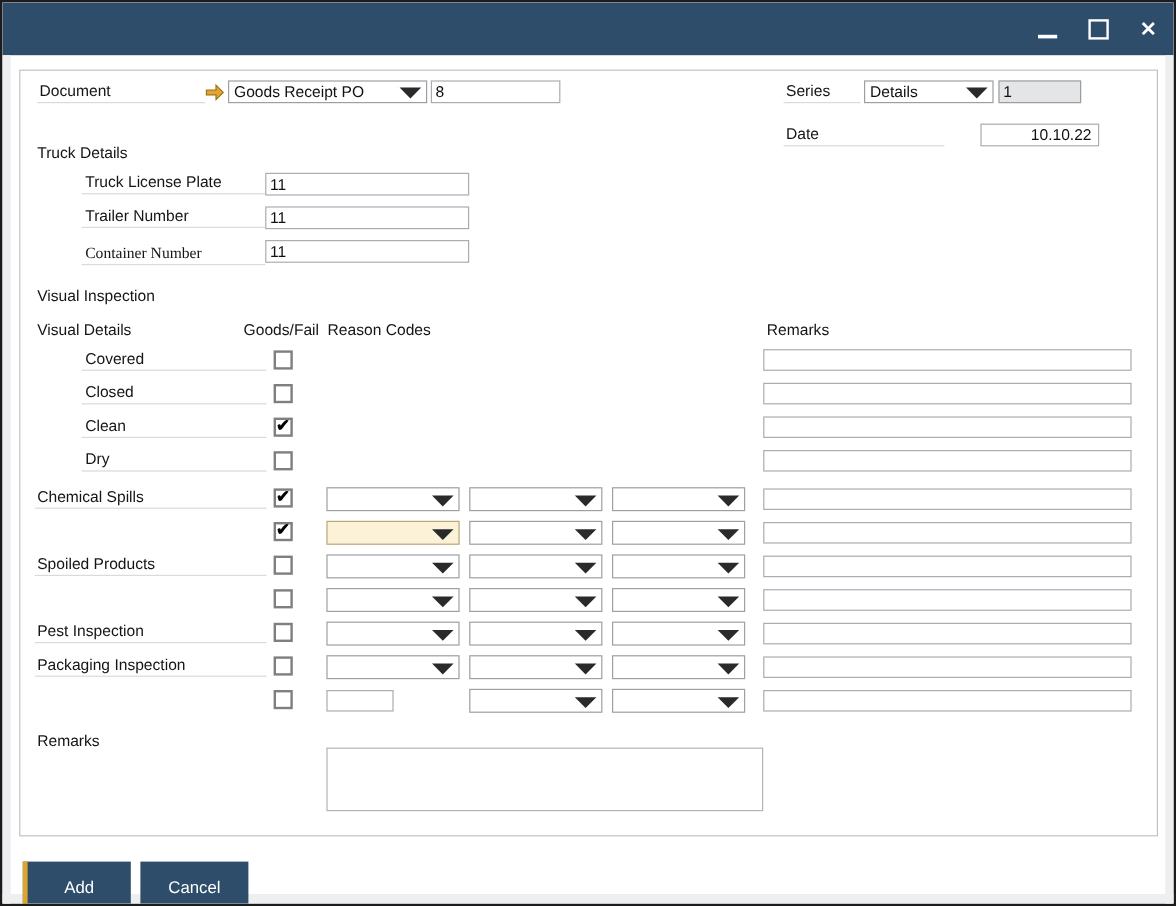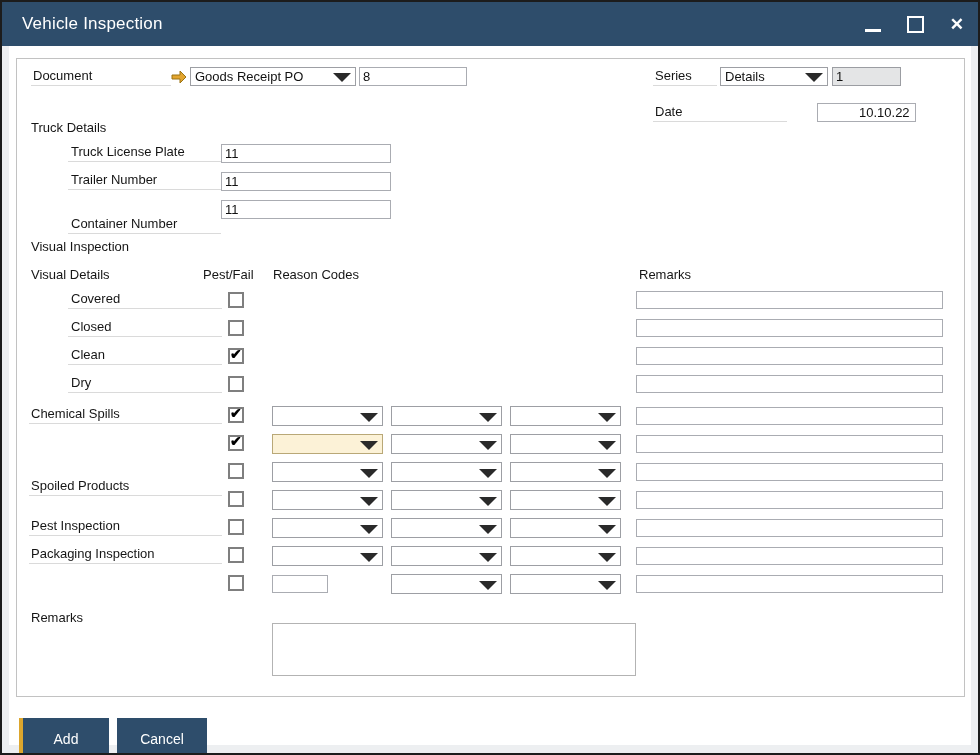--- a/index.html
+++ b/index.html
@@ -40,21 +40,20 @@
   .btn.default { border-left:4px solid #dca62d; }
 
   .textarea { border:1px solid #b3b3b3; background:#fff; }
 </style>
 </head>
 <body>
 
 <div class="window">
 
   <div class="titlebar">
-    <span class="title">Vehicle Inspection</span>
     <div class="win-controls">
       <span class="wc">
           <span class="wc-min"></span>
         </span>
       <span class="wc">
           <span class="wc-max"></span>
         </span>
       <span class="wc wc-close">✕</span>
     </div>
   </div>
@@ -82,31 +81,31 @@
     </div>
     <div class="abs input disabled" style="left:815px; top:8px; width:69px; height:19px;">1</div>
 
     <div class="abs lbl ul" style="left:636px; top:44px; width:134px; padding-left:2px;">Date</div>
     <div class="abs input" style="left:800px; top:44px; width:99px; height:19px;padding-left:41px;">10.10.22</div>
 
     <div class="abs heading" style="left:14px; top:61px;">Truck Details</div>
 
     <div class="abs heading" style="left:14px; top:180px;">Visual Inspection</div>
     <div class="abs heading" style="left:14px; top:208px;">Visual Details</div>
-    <div class="abs heading" style="left:186px; top:208px;">Pest/Fail</div>
+    <div class="abs heading" style="left:186px; top:208px;">Goods/Fail</div>
     <div class="abs heading" style="left:256px; top:208px;">Reason Codes</div>
     <div class="abs heading" style="left:622px; top:208px;">Remarks</div>
 
     <div class="abs heading" style="left:14px; top:551px;">Remarks</div>
     <div class="abs textarea" style="left:255px; top:564px; width:364px; height:53px;"></div>
   <div class="abs lbl ul" style="left: 51px; top: 84px; width: 153px; padding-left: 3px;">Truck License Plate</div>
       <div class="abs input" style="left: 204px; top: 85px; width: 170px; height: 19px;">11</div>
       <div class="abs lbl ul" style="left: 51px; top: 112px; width: 153px; padding-left: 3px;">Trailer Number</div>
       <div class="abs input" style="left: 204px; top: 113px; width: 170px; height: 19px;">11</div>
-      <div class="abs lbl ul" style="left: 51px; top: 156px; width: 153px; padding-left: 3px;">Container Number</div>
+      <div class="abs lbl ul" style="left: 51px; top: 143px; width: 153px; padding-left: 3px; font-family: Liberation Serif, serif;">Container Number</div>
       <div class="abs input" style="left: 204px; top: 141px; width: 170px; height: 19px;">11</div>
       <div class="abs lbl ul" style="left: 51px; top: 231px; width: 154px; padding-left: 3px;">Covered</div>
       <div class="abs cb" style="left: 211px; top: 233px;"></div>
       <div class="abs input" style="left: 619px; top: 232px; width: 307px; height: 18px;"></div>
       <div class="abs lbl ul" style="left: 51px; top: 259px; width: 154px; padding-left: 3px;">Closed</div>
       <div class="abs cb" style="left: 211px; top: 261px;"></div>
       <div class="abs input" style="left: 619px; top: 260px; width: 307px; height: 18px;"></div>
       <div class="abs lbl ul" style="left: 51px; top: 287px; width: 154px; padding-left: 3px;">Clean</div>
       <div class="abs cb" style="left: 211px; top: 289px;">
         <span class="chk">✔</span>
@@ -135,21 +134,21 @@
       <div class="abs dd focused" style="left: 255px; top: 375px; width: 111px;">
         <span class="tri"></span>
       </div>
       <div class="abs dd" style="left: 374px; top: 375px; width: 111px;">
         <span class="tri"></span>
       </div>
       <div class="abs dd" style="left: 493px; top: 375px; width: 111px;">
         <span class="tri"></span>
       </div>
       <div class="abs input" style="left: 619px; top: 376px; width: 307px; height: 18px;"></div>
-      <div class="abs lbl ul" style="left: 12px; top: 402px; width: 193px; padding-left: 2px; margin-top: 16px;">Spoiled Products</div>
+      <div class="abs lbl ul" style="left: 12px; top: 402px; width: 193px; padding-left: 2px;">Spoiled Products</div>
       <div class="abs cb" style="left: 211px; top: 404px;"></div>
       <div class="abs dd" style="left: 255px; top: 403px; width: 111px;">
         <span class="tri"></span>
       </div>
       <div class="abs dd" style="left: 374px; top: 403px; width: 111px;">
         <span class="tri"></span>
       </div>
       <div class="abs dd" style="left: 493px; top: 403px; width: 111px;">
         <span class="tri"></span>
       </div>

